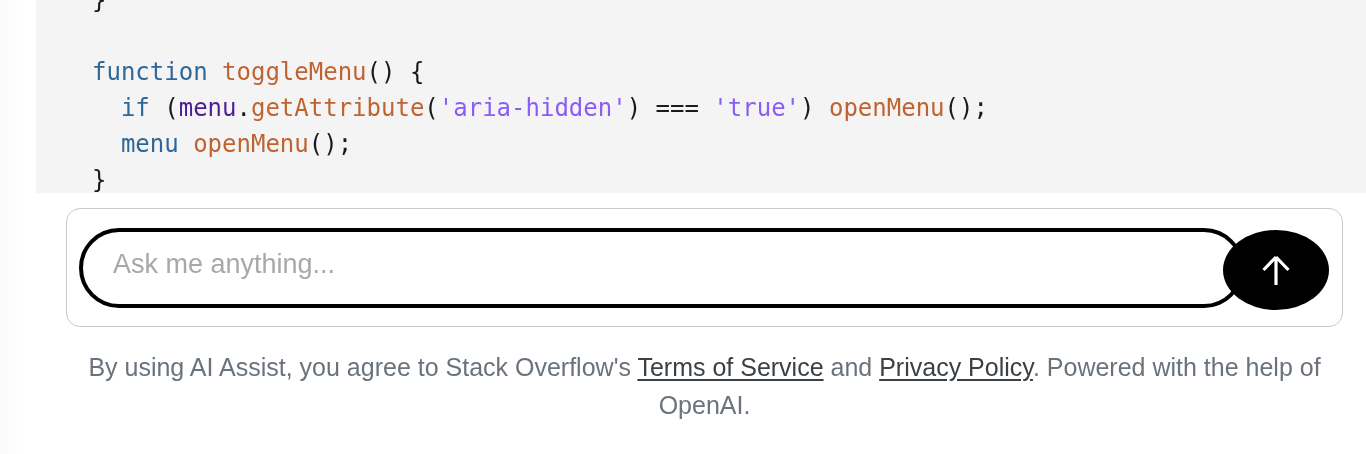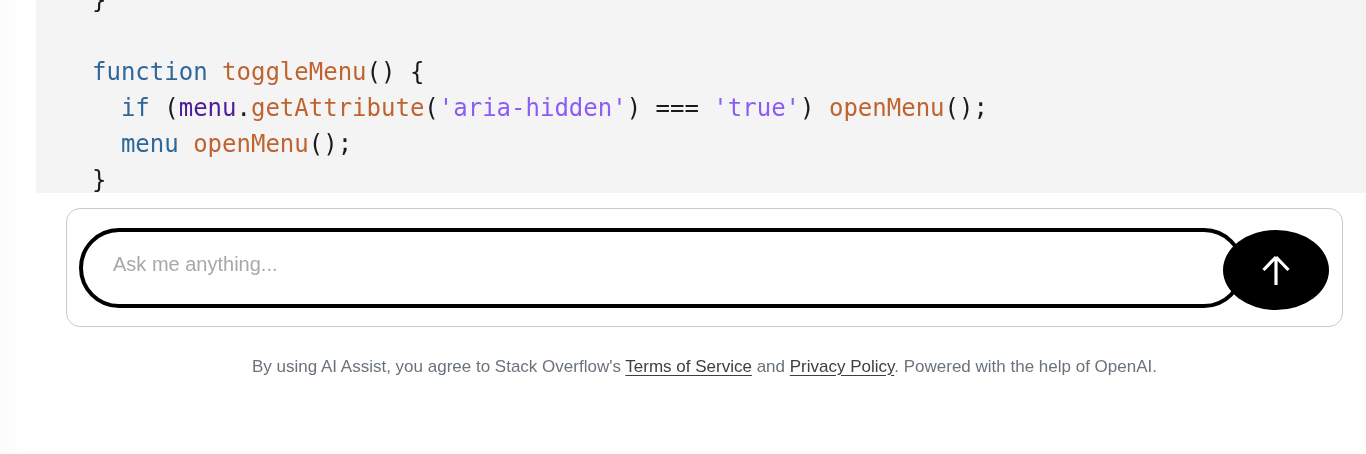--- a/index.html
+++ b/index.html
@@ -80,21 +80,21 @@
   }
   .ask-input {
     border: 0;
     outline: 0;
     background: transparent;
     width: 100%;
     height: 100%;
     box-sizing: border-box;
     padding: 0 28px 8px 30px;
     font-family: "Liberation Sans", sans-serif;
-    font-size: 20px;
+    font-size: 27px;
     color: #232629;
   }
   .ask-input::placeholder {
     color: #a8a8a8;
     opacity: 1;
   }
 
   .send-button {
     position: absolute;
     left: 1156px;
@@ -113,21 +113,21 @@
   .send-button svg { display: block; }
 
   
   .disclaimer {
     position: absolute;
     left: 66px;
     top: 348px;
     width: 1277px;
     text-align: center;
     font-family: "Liberation Sans", sans-serif;
-    font-size: 17px;
+    font-size: 25px;
     line-height: 38px;
     color: #6a737c;
   }
   .disclaimer a {
     color: #3b4045;
     text-decoration: underline;
     text-underline-offset: 3px;
   }
 </style>
 </head>

